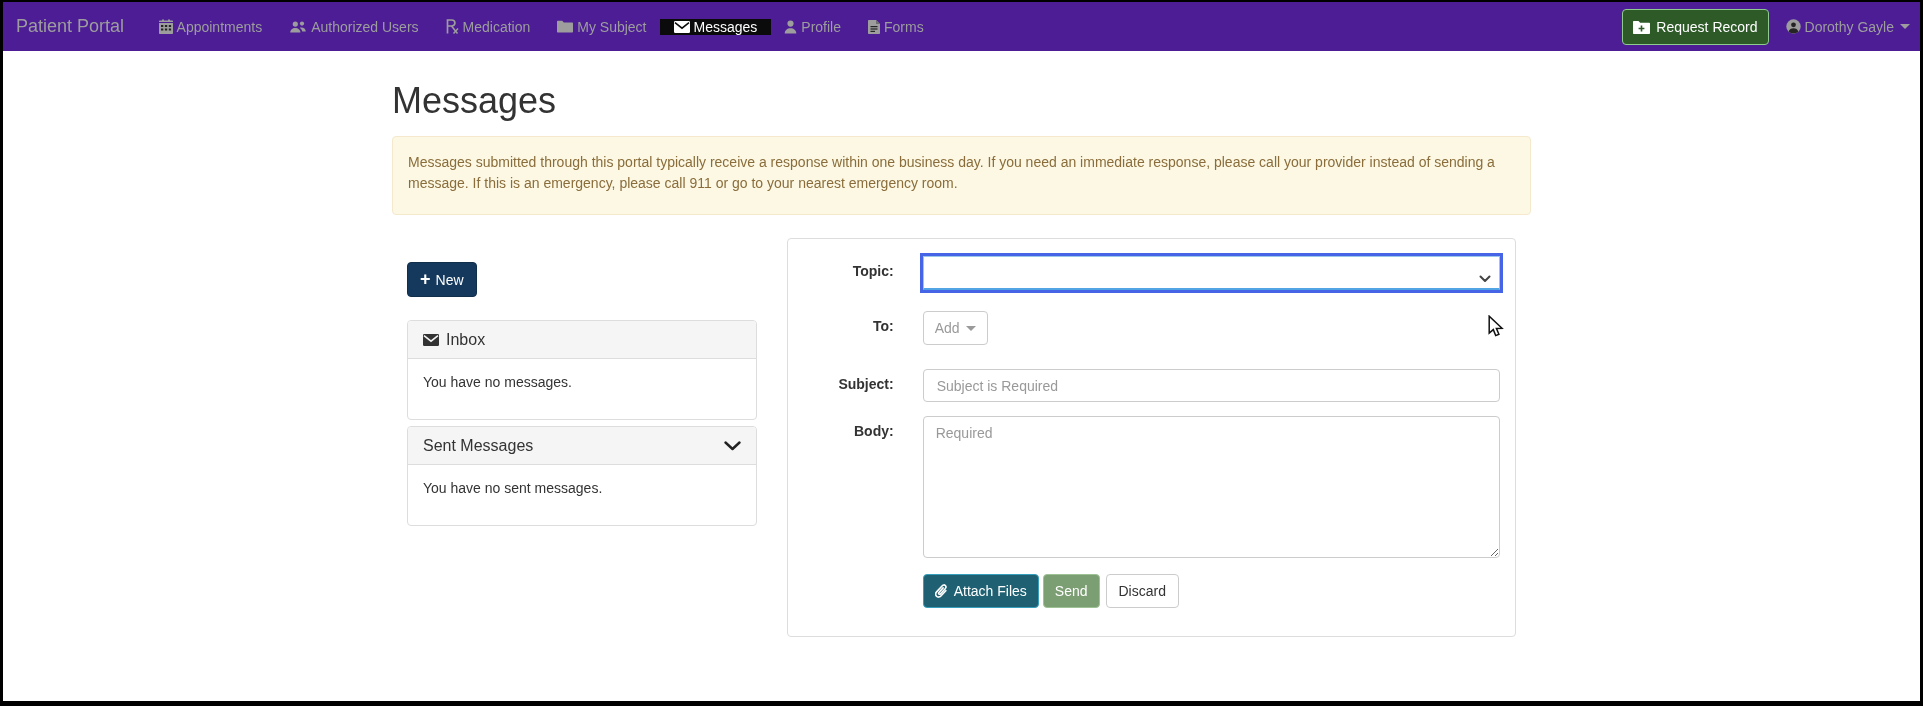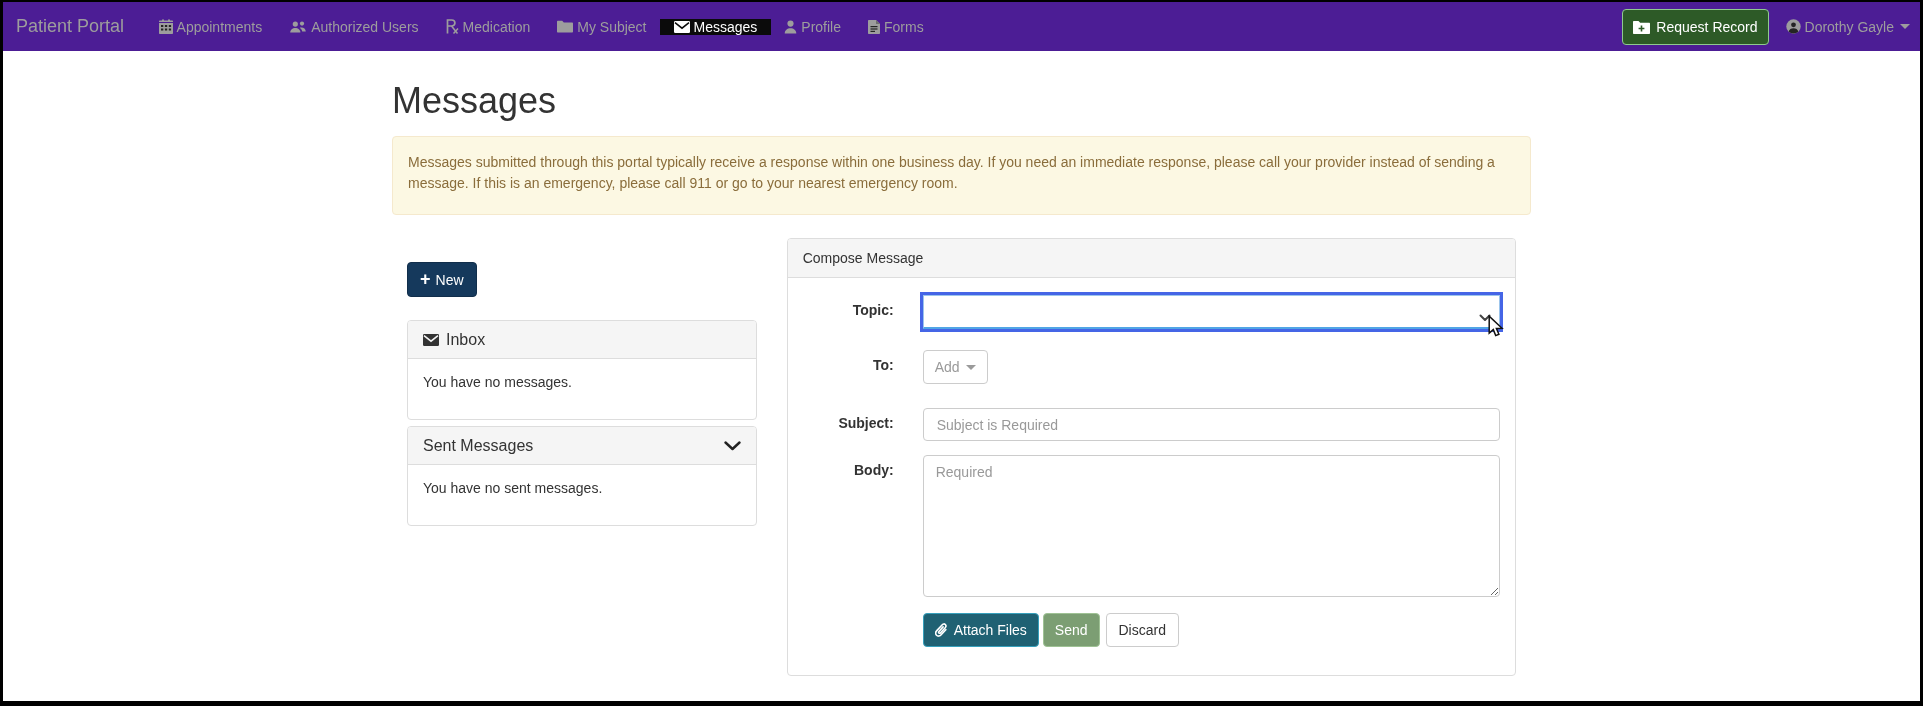--- a/index.html
+++ b/index.html
@@ -364,23 +364,20 @@
                   <path d="M1.5 1.5L8.5 8l7-6.5"></path>
                 </svg>
             </span>
           </div>
           <div class="empty-body">You have no sent messages.</div>
         </div>
       </div>
 
       <div class="col-right">
         <div class="panel panel-compose">
-          <div class="panel-heading">
-            <span>Compose Message</span>
-          </div>
           <div class="panel-body">
 
             <div class="form-group group-topic">
               <label class="form-label">Topic:</label>
               <div class="form-controls">
                 <div class="topic-select">
                   <span class="sel-chev">
                     <svg width="12" height="8" viewBox="0 0 12 8" fill="none" stroke="#444" stroke-width="2" stroke-linecap="round" stroke-linejoin="round">
                         <path d="M1.5 1.5L6 6l4.5-4.5"></path>
                       </svg>

